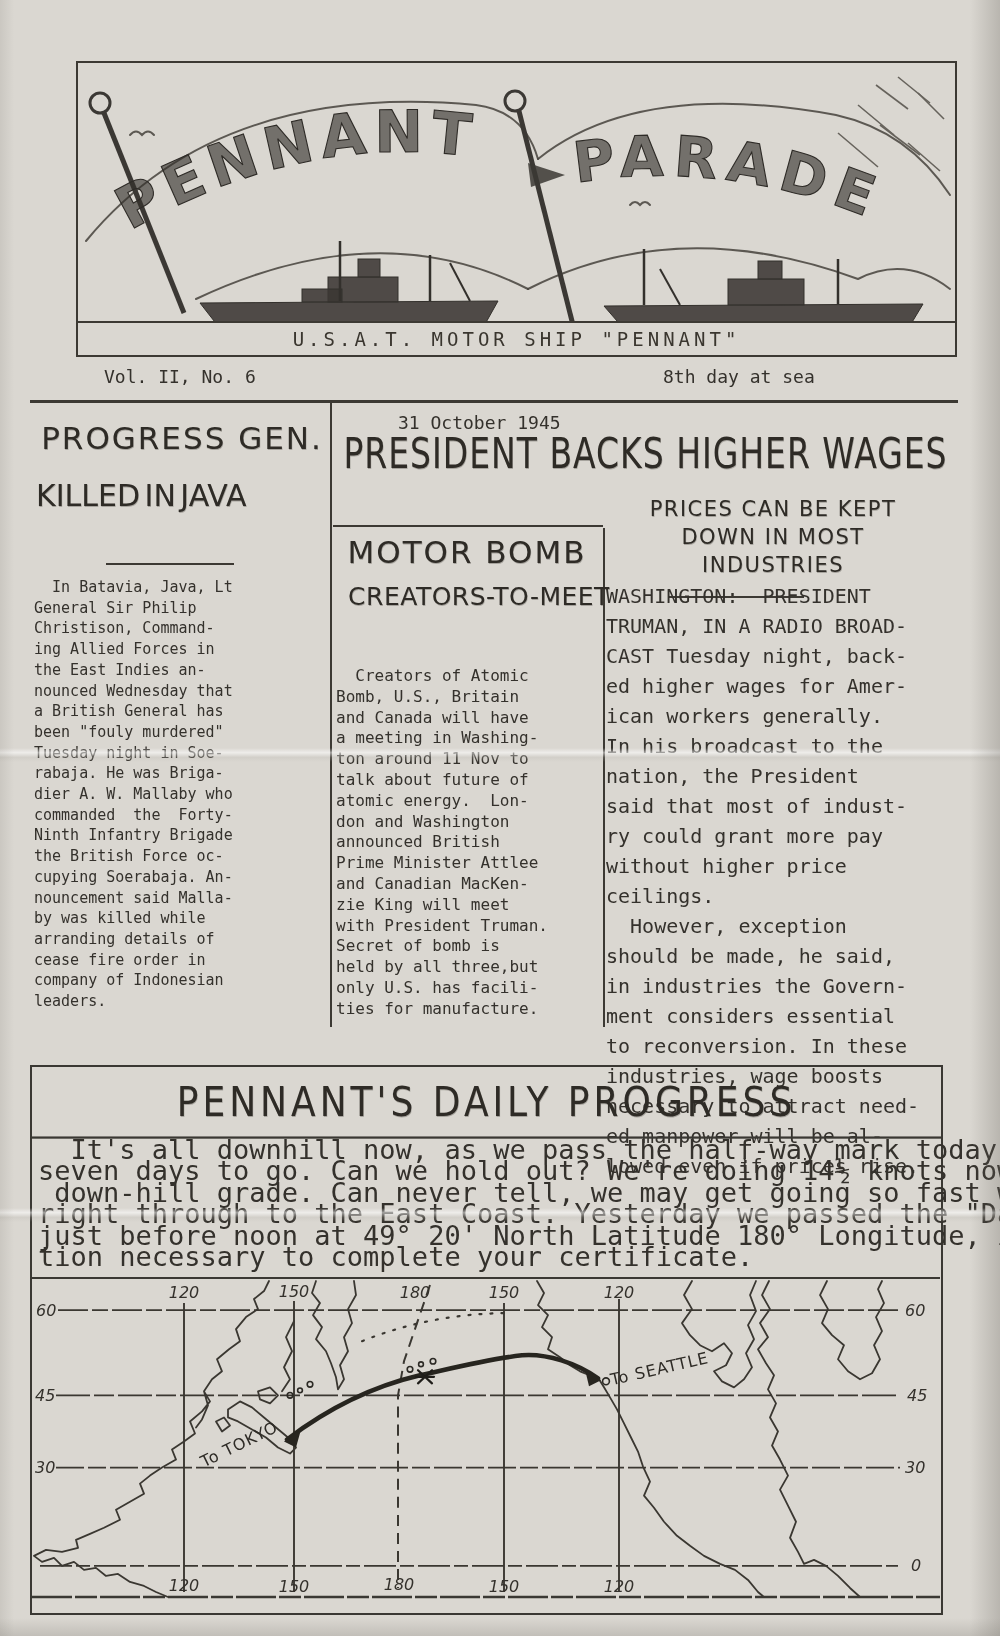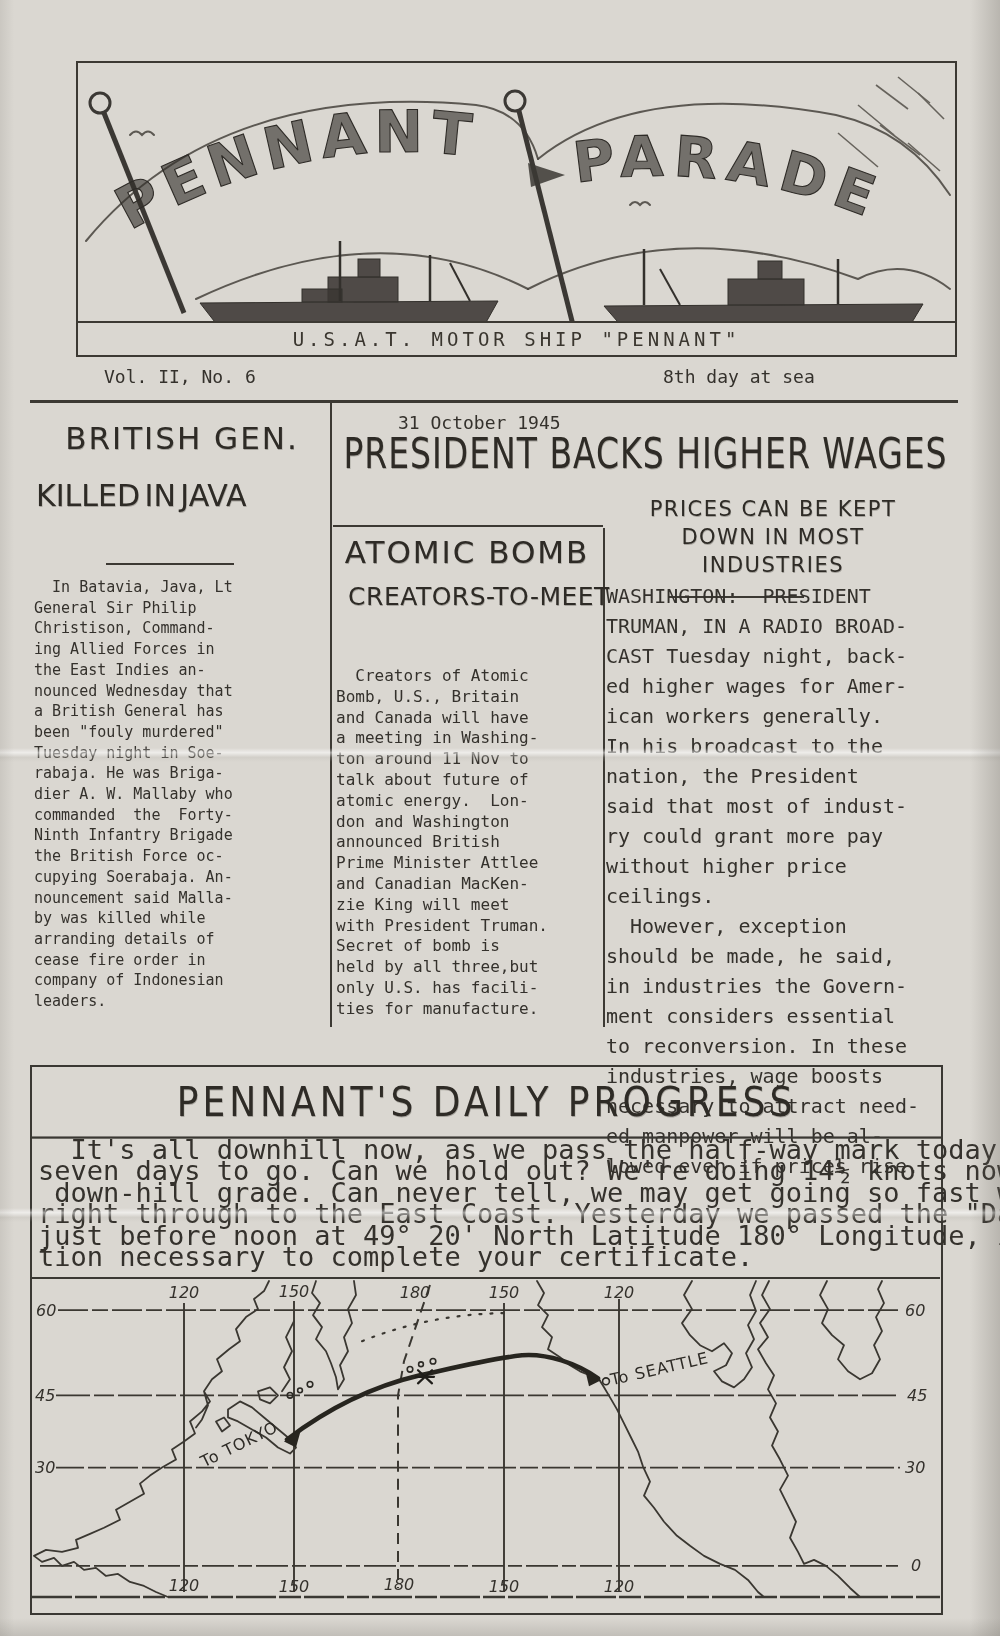--- a/index.html
+++ b/index.html
@@ -143,21 +143,21 @@
   <div id="dateline">
     <span id="vol">Vol. II, No. 6</span>
     <span id="ddate">31 October 1945</span>
     <span id="dday">8th day at sea</span>
   </div>
   <div id="dateline-rule"></div>
 
   <div id="divider1" class="vrule"></div>
   <div id="divider2" class="vrule"></div>
 
-  <div id="bg-head1" class="hand">BRITISH GEN.</div>
+  <div id="bg-head1" class="hand">PROGRESS GEN.</div>
   <div id="bg-head2" class="hand">KILLED IN JAVA</div>
   <div id="bg-rule" class="hrule"></div>
   <div id="bg-body" class="pre">  In Batavia, Java, Lt
 General Sir Philip
 Christison, Command-
 ing Allied Forces in
 the East Indies an-
 nounced Wednesday that
 a British General has
 been "fouly murdered"
@@ -195,21 +195,21 @@
 should be made, he said,
 in industries the Govern-
 ment considers essential
 to reconversion. In these
 industries, wage boosts
 necessary to attract need-
 ed manpower will be al-
 lowed even if prices rise.</div>
 
   <div id="ab-rule" class="hrule"></div>
-  <div id="ab-head1" class="hand">ATOMIC BOMB</div>
+  <div id="ab-head1" class="hand">MOTOR BOMB</div>
   <div id="ab-head2" class="hand">CREATORS-TO-MEET</div>
   <div id="ab-body" class="pre">  Creators of Atomic
 Bomb, U.S., Britain
 and Canada will have
 a meeting in Washing-
 ton around 11 Nov to
 talk about future of
 atomic energy.  Lon-
 don and Washington
 announced British

